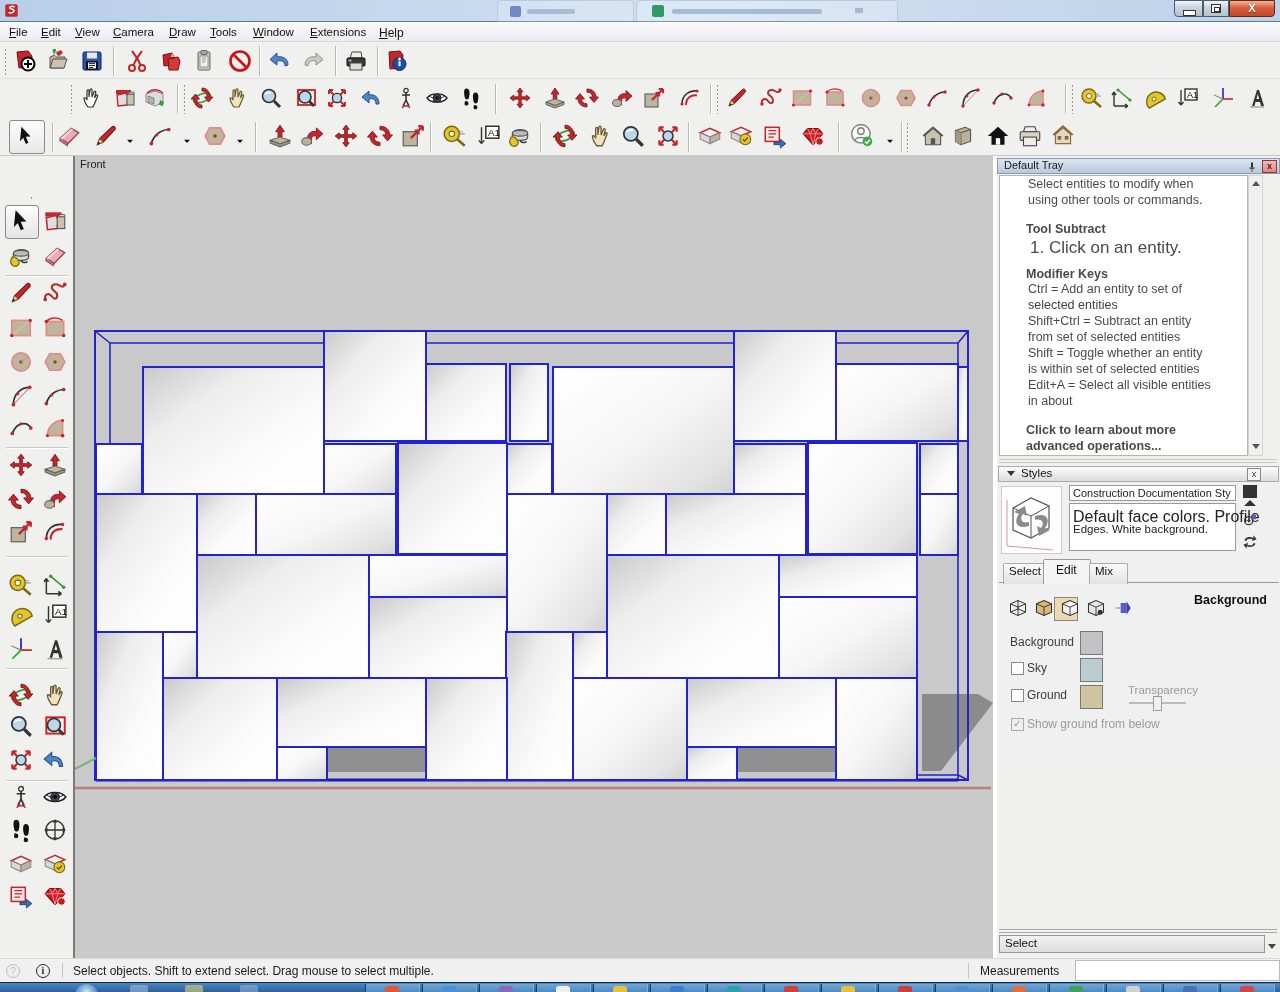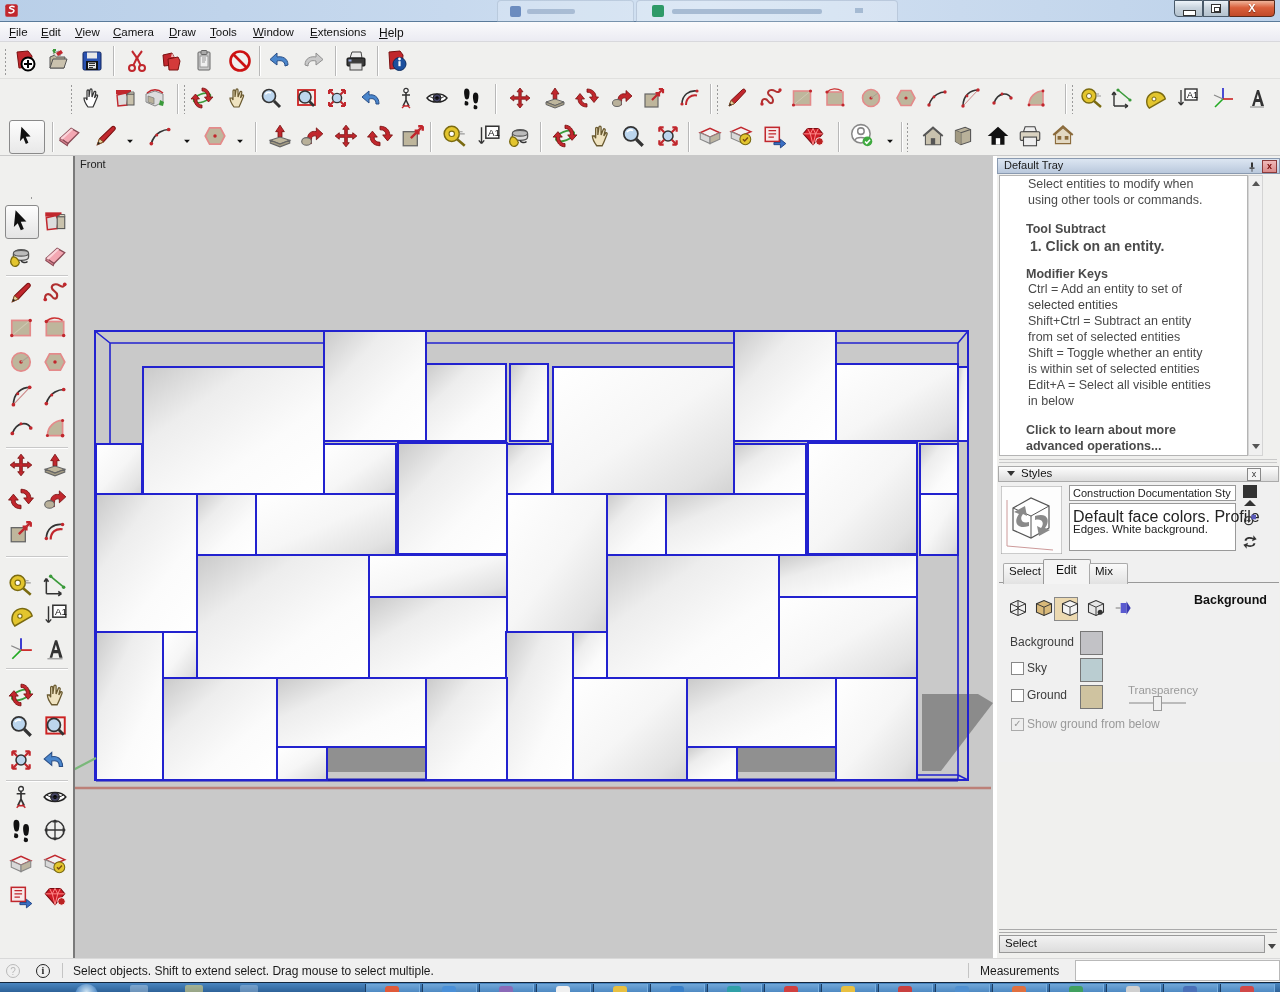--- a/index.html
+++ b/index.html
@@ -735,30 +735,30 @@
           <rect x="11.2" y="15.5" width="1.6" height="6" fill="#333"></rect>
         </svg></div>
       <div style="position:absolute;left:265px;top:4px;width:13px;height:11px;background:linear-gradient(#f0b9b9,#d98a8a);border:1px solid #8a3a3a;color:#7a0a0a;font-size:9px;line-height:10px;text-align:center;font-weight:700">x</div>
       <div style="position:absolute;left:2px;top:19px;width:249px;height:281px;background:#fff;border:1px solid #b4b4b4;box-sizing:border-box"></div>
       <div style="position:absolute;left:251px;top:19px;width:15px;height:281px;background:#f0f0f0;border:1px solid #d4d4d4;box-sizing:border-box"></div>
       <div style="position:absolute;left:255px;top:25px;width:0;height:0;border-left:4px solid transparent;border-right:4px solid transparent;border-bottom:5px solid #555"></div>
       <div style="position:absolute;left:255px;top:288px;width:0;height:0;border-left:4px solid transparent;border-right:4px solid transparent;border-top:5px solid #555"></div>
       <div style="position:absolute;left:31px;top:21px;font-size:12.5px;color:#4a4a4a;font-weight:400;white-space:nowrap">Select entities to modify when</div>
       <div style="position:absolute;left:31px;top:37px;font-size:12.5px;color:#4a4a4a;font-weight:400;white-space:nowrap">using other tools or commands.</div>
       <div style="position:absolute;left:29px;top:66px;font-size:12.5px;color:#4a4a4a;font-weight:700;white-space:nowrap">Tool Subtract</div>
-      <div style="position:absolute;left:33px;top:82px;font-size:14px;color:#4a4a4a;font-weight:700;white-space:nowrap">1. Click on an entity.</div>
+      <div style="position:absolute;left:33px;top:82px;font-size:17px;color:#4a4a4a;font-weight:400;white-space:nowrap">1. Click on an entity.</div>
       <div style="position:absolute;left:29px;top:111px;font-size:12.5px;color:#4a4a4a;font-weight:700;white-space:nowrap">Modifier Keys</div>
       <div style="position:absolute;left:31px;top:126px;font-size:12.5px;color:#4a4a4a;font-weight:400;white-space:nowrap">Ctrl = Add an entity to set of</div>
       <div style="position:absolute;left:31px;top:142px;font-size:12.5px;color:#404040;font-weight:400;white-space:nowrap">selected entities</div>
       <div style="position:absolute;left:31px;top:158px;font-size:12.5px;color:#4a4a4a;font-weight:400;white-space:nowrap">Shift+Ctrl = Subtract an entity</div>
       <div style="position:absolute;left:31px;top:174px;font-size:12.5px;color:#4a4a4a;font-weight:400;white-space:nowrap">from set of selected entities</div>
       <div style="position:absolute;left:31px;top:190px;font-size:12.5px;color:#4a4a4a;font-weight:400;white-space:nowrap">Shift = Toggle whether an entity</div>
       <div style="position:absolute;left:31px;top:206px;font-size:12.5px;color:#4a4a4a;font-weight:400;white-space:nowrap">is within set of selected entities</div>
       <div style="position:absolute;left:31px;top:222px;font-size:12.5px;color:#4a4a4a;font-weight:400;white-space:nowrap">Edit+A = Select all visible entities</div>
-      <div style="position:absolute;left:31px;top:238px;font-size:12.5px;color:#4a4a4a;font-weight:400;white-space:nowrap">in below</div>
+      <div style="position:absolute;left:31px;top:238px;font-size:12.5px;color:#4a4a4a;font-weight:400;white-space:nowrap">in about</div>
       <div style="position:absolute;left:29px;top:267px;font-size:12.5px;color:#4a4a4a;font-weight:700;white-space:nowrap">Click to learn about more</div>
       <div style="position:absolute;left:29px;top:283px;font-size:12.5px;color:#4a4a4a;font-weight:700;white-space:nowrap">advanced operations...</div>
       <div style="position:absolute;left:2px;top:303px;width:278px;height:1px;background:#c9c9c9"></div>
       <div style="position:absolute;left:2px;top:306px;width:278px;height:1px;background:#c9c9c9"></div>
       <div style="position:absolute;left:1px;top:310px;width:281px;height:16px;background:linear-gradient(#fdfdfd,#dcdcdc);border:1px solid #aaa;box-sizing:border-box"></div>
       <div style="position:absolute;left:10px;top:315px;width:0;height:0;border-left:4px solid transparent;border-right:4px solid transparent;border-top:5px solid #333"></div>
       <div style="position:absolute;left:24px;top:311px;font-size:11.5px;color:#111;font-weight:400;white-space:nowrap">Styles</div>
       <div style="position:absolute;left:250px;top:312px;width:12px;height:11px;background:#f4f4f4;border:1px solid #888;color:#333;font-size:9px;line-height:10px;text-align:center">x</div>
       <div style="position:absolute;left:1px;top:326px;width:281px;height:280px;background:#f0f0f0"></div>
       <div style="position:absolute;left:4px;top:330px;width:61px;height:68px"><svg width="61" height="68" viewBox="0 0 61 68">

